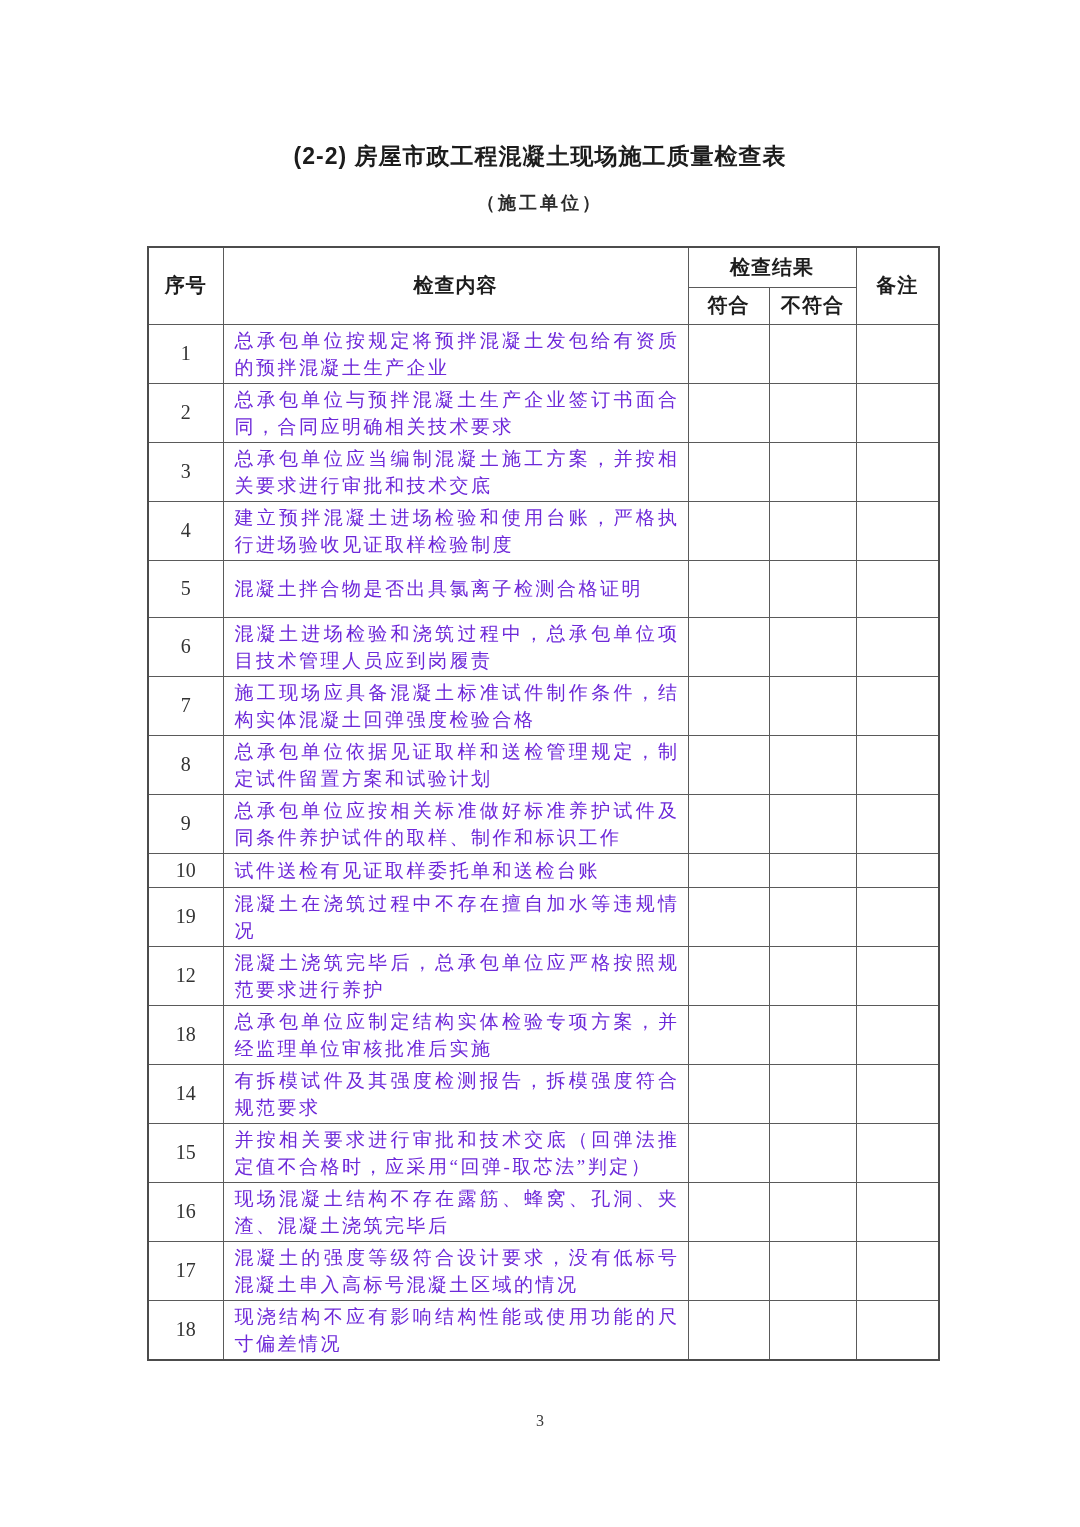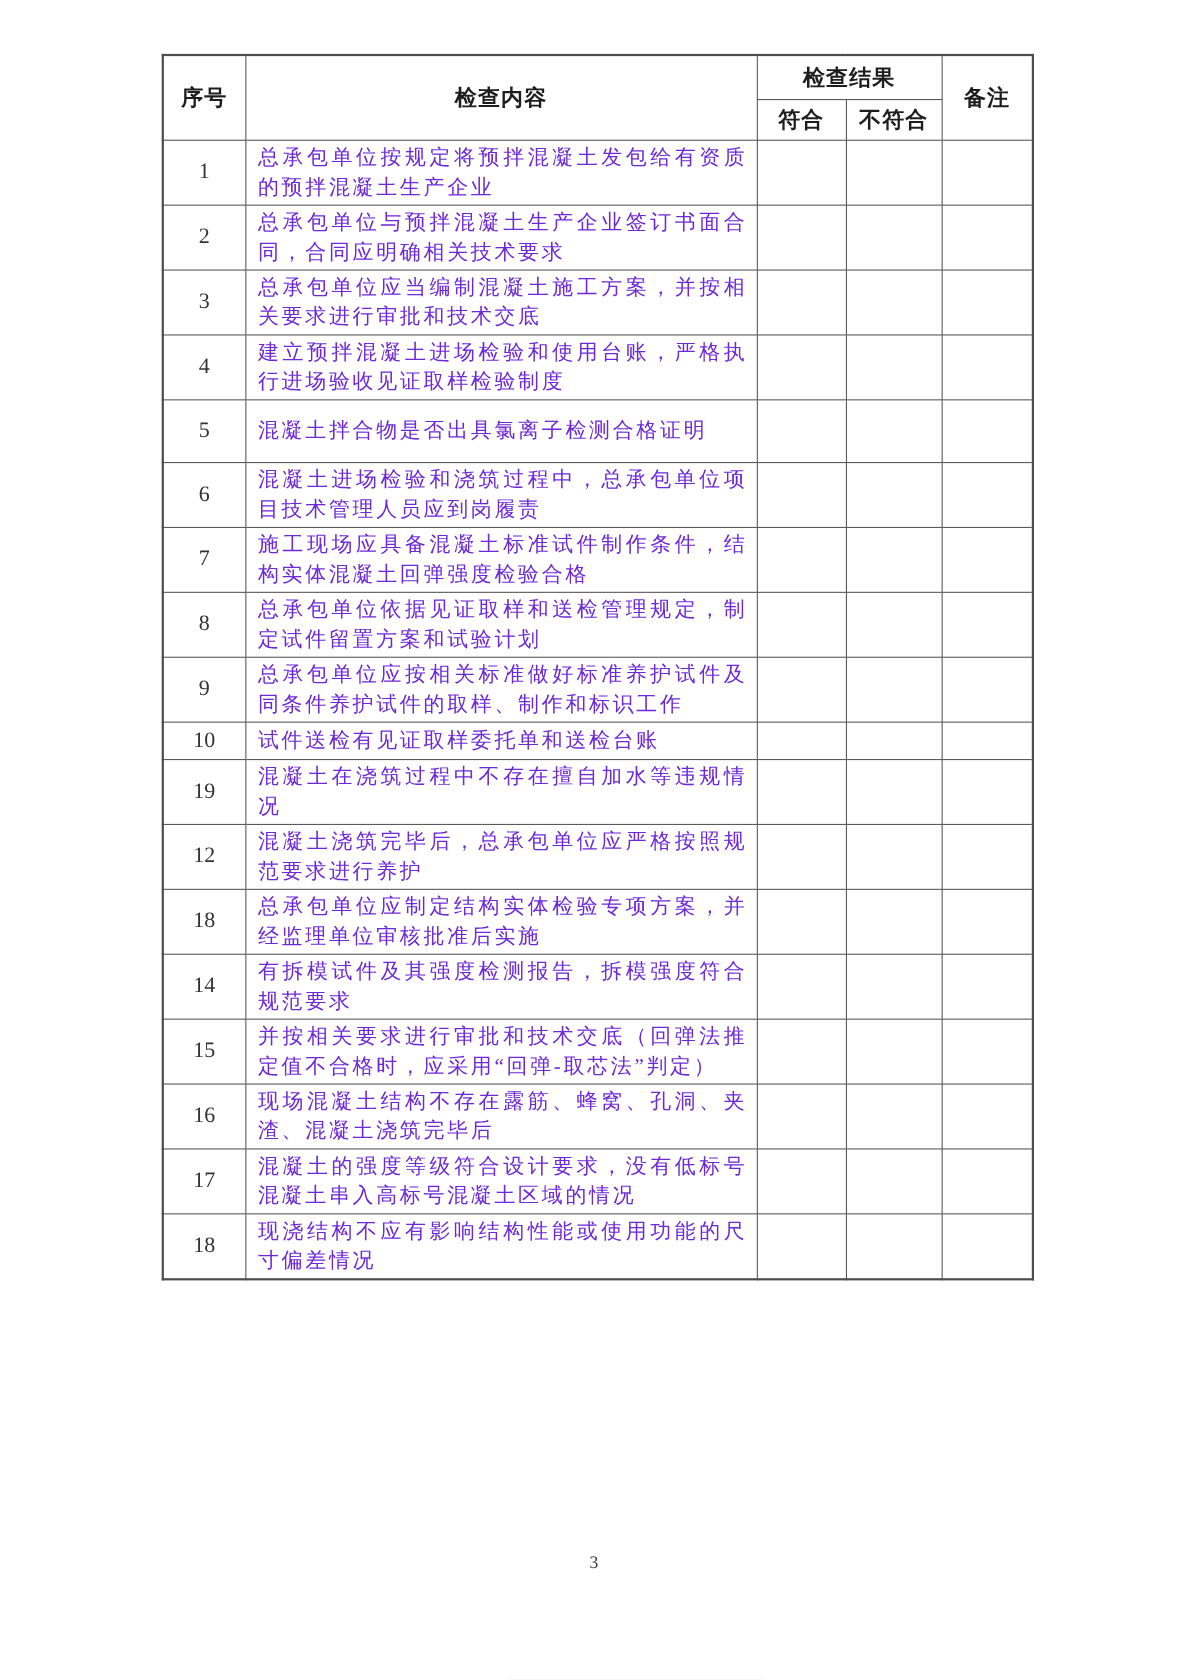--- a/index.html
+++ b/index.html
@@ -25,21 +25,21 @@
   }
   .doc-subtitle {
     margin-top: 19px;
     text-align: center;
     font-size: 18px;
     font-weight: 700;
     color: #2b2b2b;
     letter-spacing: 3px;
   }
   table.check-table {
-    margin-top: 49px;
+    margin-top: 31px;
     margin-left: 147px;
     width: 791px;
     border-collapse: collapse;
     table-layout: fixed;
     border: 2px solid #4c4c4c;
   }
   .check-table th, .check-table td {
     border: 1px solid #5a5a5a;
     vertical-align: middle;
   }
@@ -79,20 +79,22 @@
     text-align: center;
     font-size: 16px;
     color: #3a3a3a;
   }
 </style>
 </head>
 <body>
 
 <div class="page">
 
+  <div class="doc-title">(2-2) 房屋市政工程混凝土现场施工质量检查表</div>
+  <div class="doc-subtitle">（施工单位）</div>
 
   <table class="check-table">
     <colgroup>
       <col style="width:75px">
       <col style="width:465px">
       <col style="width:81px">
       <col style="width:87px">
       <col style="width:83px">
     </colgroup>
     <thead>

